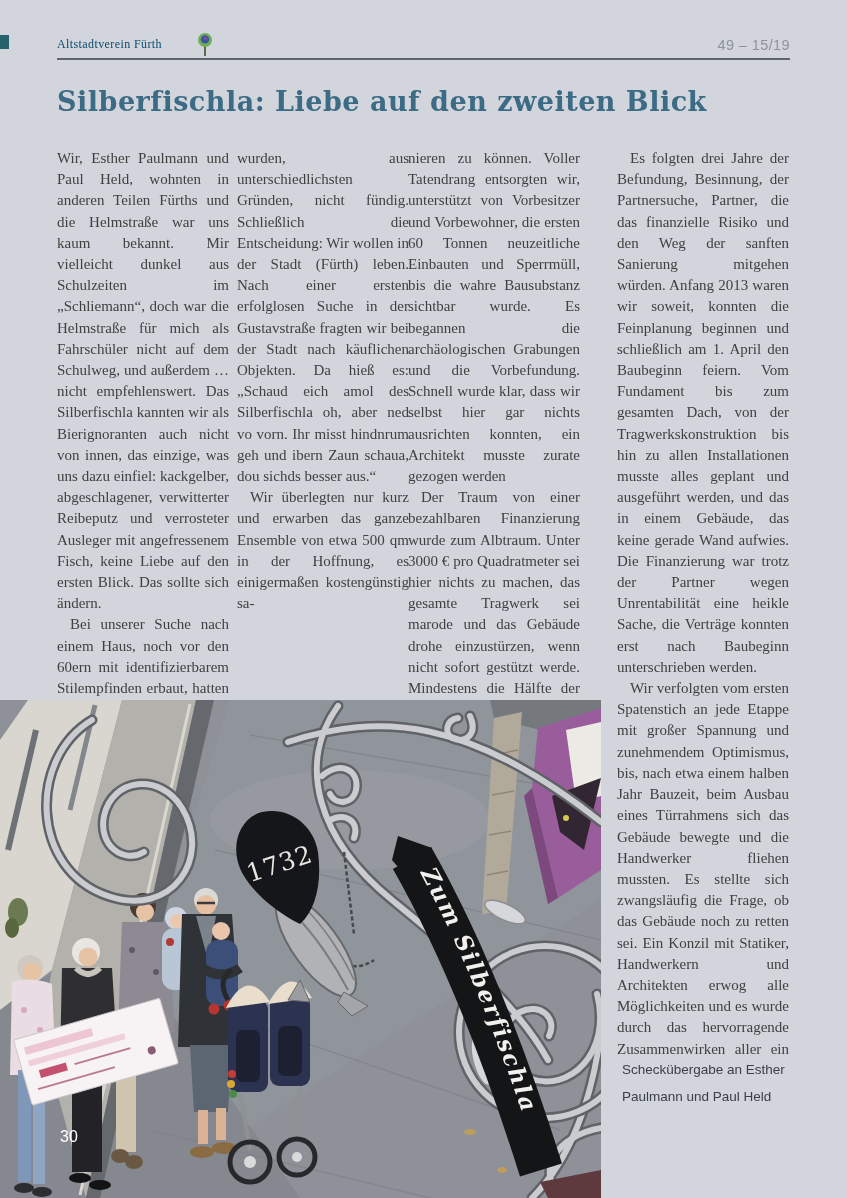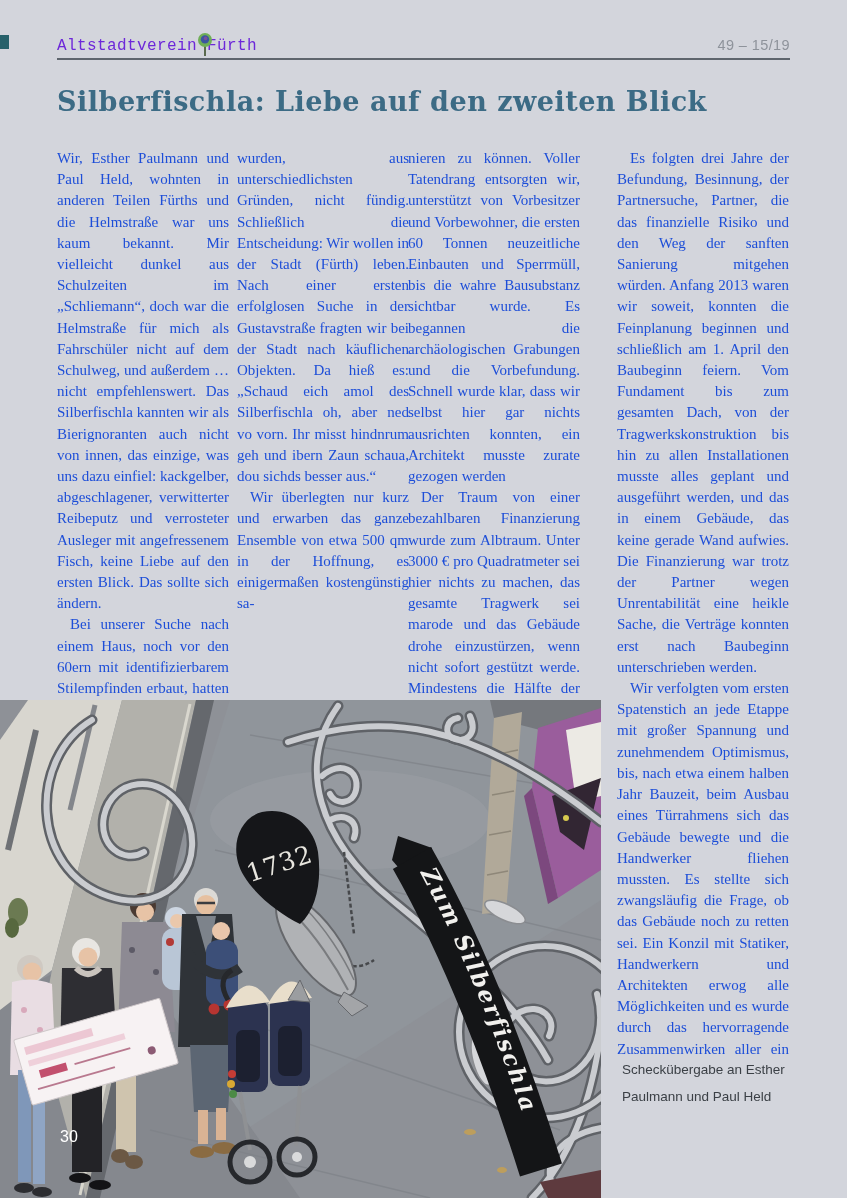--- a/index.html
+++ b/index.html
@@ -3,33 +3,33 @@
 <meta charset="utf-8">
 <style>
   html,body{margin:0;padding:0;}
   .page{position:relative;width:847px;height:1198px;background:#d3d5dc;overflow:hidden;
         font-family:"Liberation Serif",serif;}
   
   .mark{position:absolute;left:0;width:9px;background:#27616b;}
   .mark.top{top:35px;height:14px;}
   .mark.bottom{top:1185px;height:13px;}
   
-  .hdr-left{position:absolute;left:57px;top:37px;font-family:Liberation Mono, monospace;
-            font-size:16px;color:#6d28d9;letter-spacing:.4px;}
+  .hdr-left{position:absolute;left:57px;top:37px;font-family:Liberation Serif, serif;
+            font-size:12px;color:#0c4a6e;letter-spacing:.4px;}
   .hdr-right{position:absolute;right:57px;top:37px;font-family:"Liberation Sans",sans-serif;
              font-size:14.5px;color:#8e939b;letter-spacing:.4px;}
   .tree{position:absolute;left:196px;top:32px;}
   .rule{position:absolute;left:57px;right:57px;top:58px;height:2px;background:#5e656d;}
   
   .title{position:absolute;left:57px;right:57px;top:86px;margin:0;text-align:left;
          font-family:"DejaVu Serif",serif;font-weight:bold;font-size:27px;
          color:#3c6b85;letter-spacing:.5px;}
   
   .col{position:absolute;top:148px;width:172px;font-size:15px;line-height:21.2px;
-       text-align:justify;color:#1d4ed8;overflow:hidden;}
+       text-align:justify;color:#404040;overflow:hidden;}
   .c1{left:57px;height:550px;}
   .c2{left:237px;height:550px;}
   .c3{left:408px;height:550px;font-family:Liberation Serif, serif;}
   .c4{left:617px;height:908px;}
   .col p{margin:0;}
   .col p.indent{text-indent:13px;}
   
   .photo{position:absolute;left:0;top:700px;width:601px;height:498px;display:block;}
   .pagenum{position:absolute;left:60px;top:1128px;color:#ffffff;
            font-family:"Liberation Sans",sans-serif;font-size:16px;}

